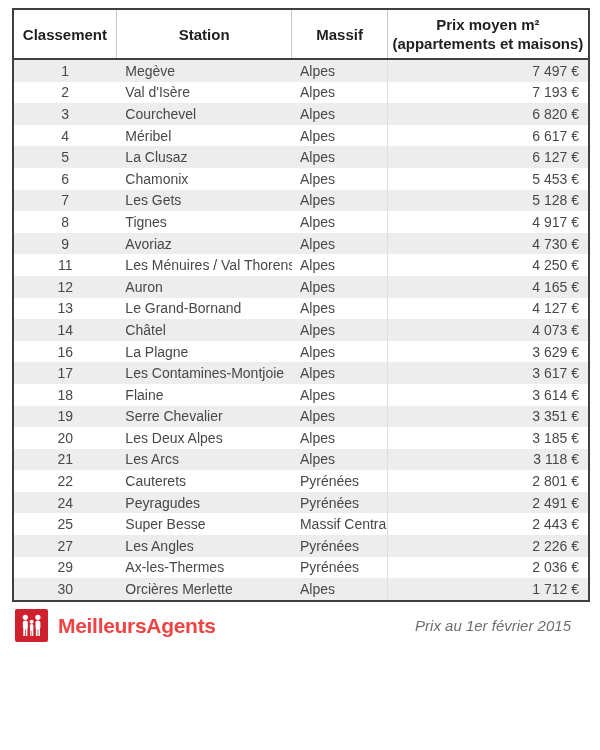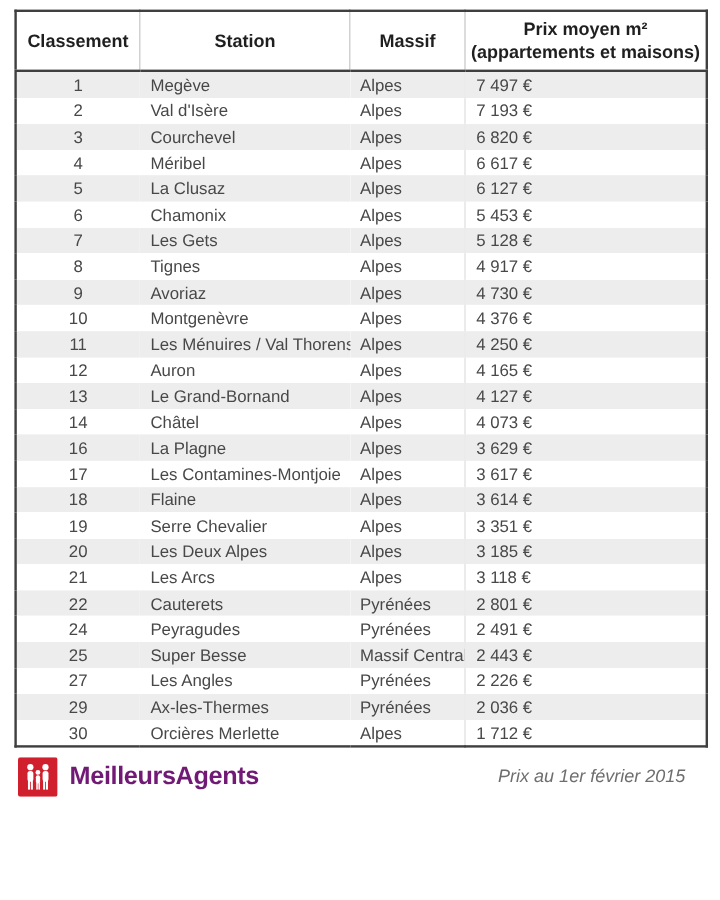--- a/index.html
+++ b/index.html
@@ -50,41 +50,41 @@
     padding: 0 9px;
     vertical-align: middle;
     white-space: nowrap;
     overflow: hidden;
   }
   tbody tr:nth-child(odd)  { background: #ededed; }
   tbody tr:nth-child(even) { background: #ffffff; }
   tbody td.rank    { text-align: center; padding: 0 4px; }
   tbody td.station { text-align: left; }
   tbody td.massif  { text-align: left; padding-left: 8px; }
-  tbody td.prix    { text-align: left; border-left: 1px solid #dedede; }
+  tbody td.prix    { text-align: right; border-left: 1px solid #dedede; }
 
   .footer {
     width: 578px;
     margin-top: 7px;
     height: 34px;
     display: flex;
     align-items: center;
   }
   .logo-box {
     width: 33px;
     height: 33px;
     flex: 0 0 33px;
     margin-left: 3px;
   }
   .brand {
     margin-left: 10px;
     font-size: 21px;
     font-weight: 600;
     letter-spacing: -0.3px;
-    color: #701a75;
+    color: #ef4444;
   }
   .date-note {
     margin-left: auto;
     margin-right: 19px;
     font-size: 15px;
     font-style: italic;
     color: #6e6e6e;
   }
 </style>
 </head>
@@ -159,26 +159,20 @@
           <td class="massif">Alpes</td>
           <td class="prix">4 917 €</td>
         </tr>
         <tr>
           <td class="rank">9</td>
           <td class="station">Avoriaz</td>
           <td class="massif">Alpes</td>
           <td class="prix">4 730 €</td>
         </tr>
         <tr>
-          <td class="rank">10</td>
-          <td class="station">Montgenèvre</td>
-          <td class="massif">Alpes</td>
-          <td class="prix">4 376 €</td>
-        </tr>
-        <tr>
           <td class="rank">11</td>
           <td class="station">Les Ménuires / Val Thorens</td>
           <td class="massif">Alpes</td>
           <td class="prix">4 250 €</td>
         </tr>
         <tr>
           <td class="rank">12</td>
           <td class="station">Auron</td>
           <td class="massif">Alpes</td>
           <td class="prix">4 165 €</td>

